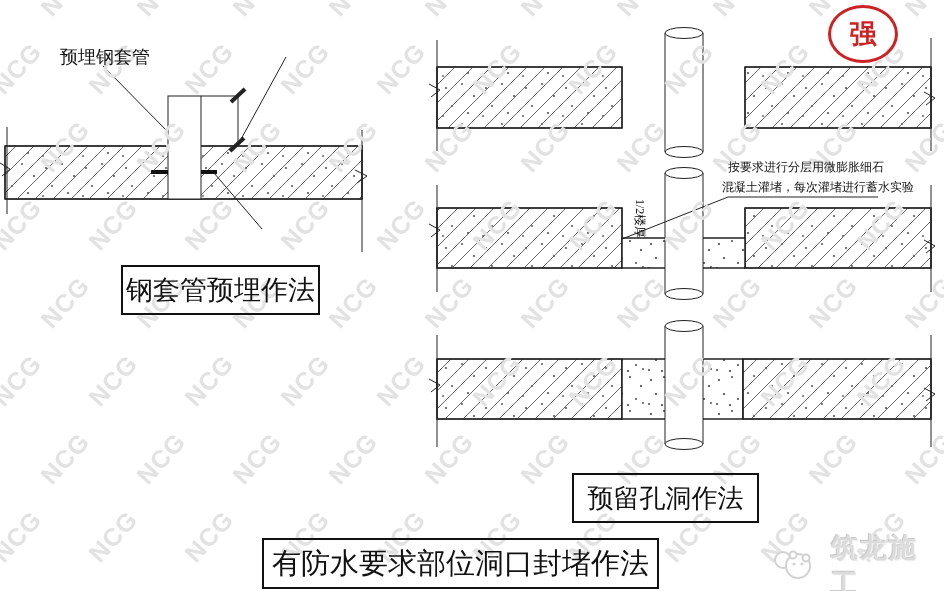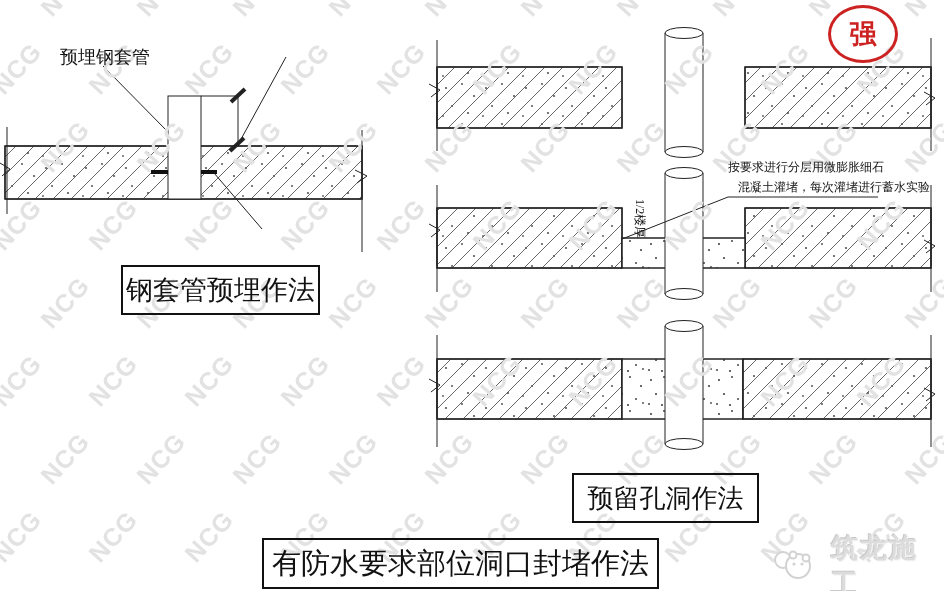--- a/index.html
+++ b/index.html
@@ -269,21 +269,21 @@
     <span class="wm" style="left: 612px; top: 600px;">NCG</span>
     <span class="wm" style="left: 708px; top: 600px;">NCG</span>
     <span class="wm" style="left: 804px; top: 600px;">NCG</span>
     <span class="wm" style="left: 900px; top: 600px;">NCG</span>
   </div>
 
 <div id="labels" class="layer">
   <div class="lbl small-lbl" style="left:60px;top:47px;">预埋钢套管</div>
 
   <div class="lbl note-lbl" style="left:728px;top:161px;">按要求进行分层用微膨胀细石</div>
-  <div class="lbl note-lbl" style="left:722px;top:181px;margin-left:16px;">混凝土灌堵，每次灌堵进行蓄水实验</div>
+  <div class="lbl note-lbl" style="left:722px;top:181px;">混凝土灌堵，每次灌堵进行蓄水实验</div>
 
   <div class="lbl vert-lbl" style="left:646px;top:199px;">1/2楼厚</div>
 
   <div id="left-title" class="title-box">钢套管预埋作法</div>
   <div id="right-title" class="title-box">预留孔洞作法</div>
   <div id="footer-title" class="title-box">有防水要求部位洞口封堵作法</div>
 </div>
 
 <div id="stamp">
   <span>强</span>

